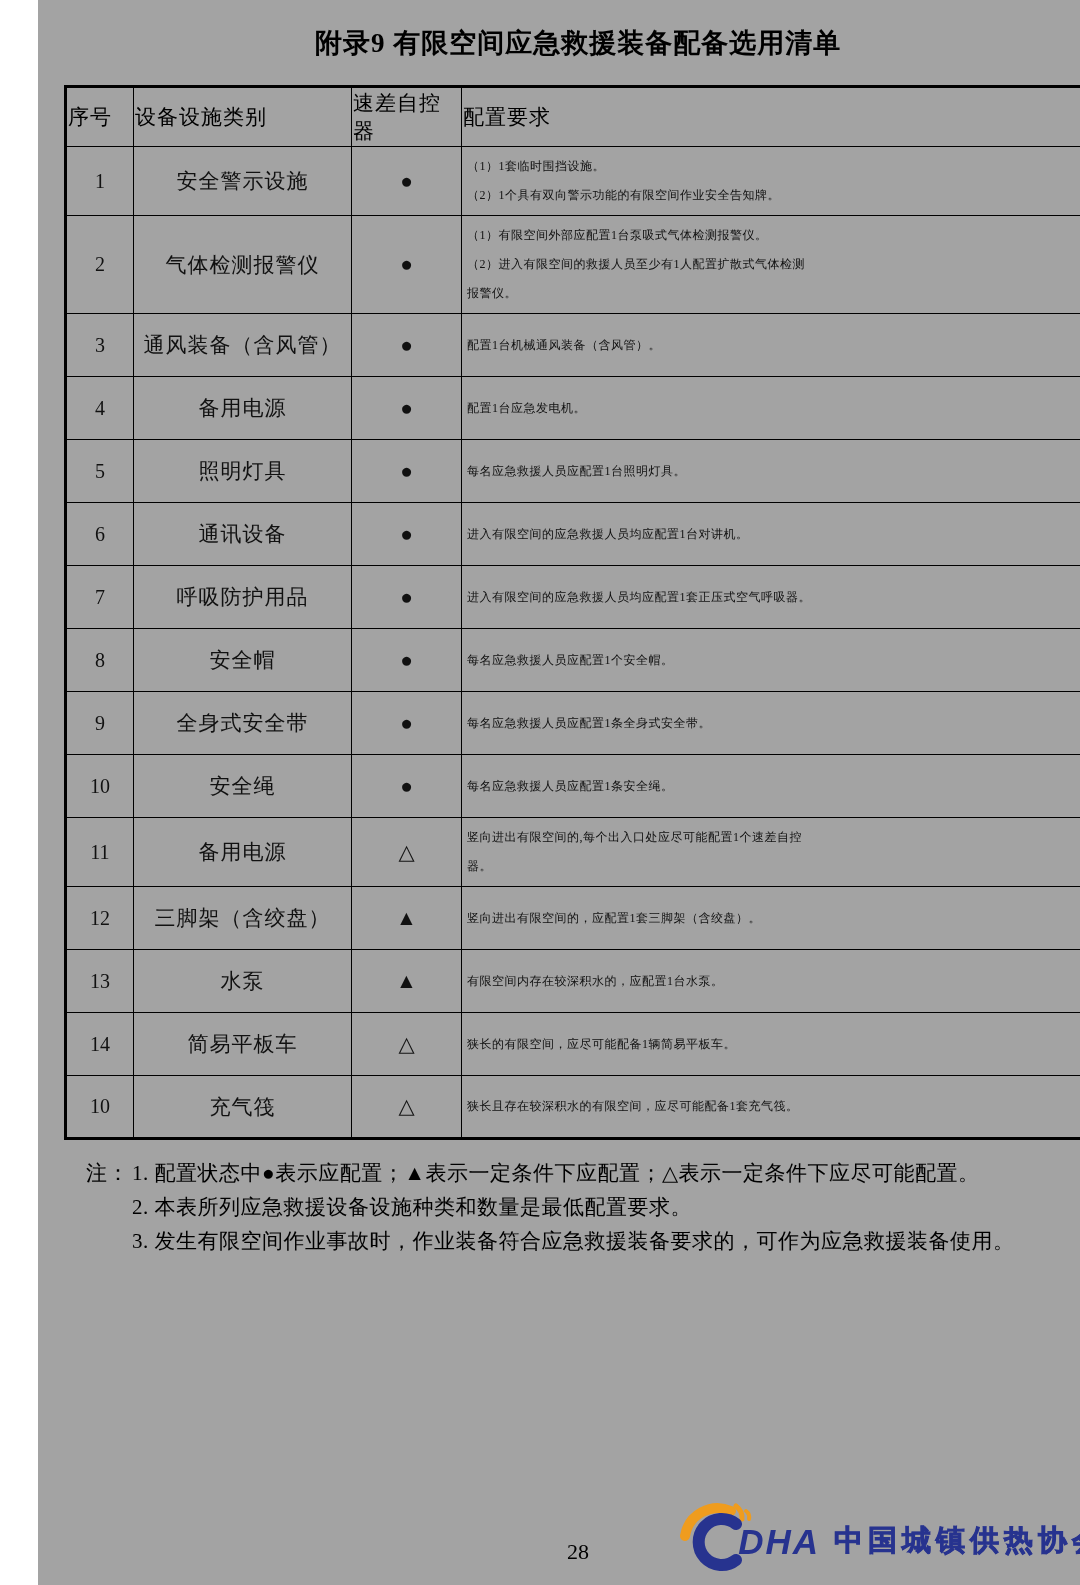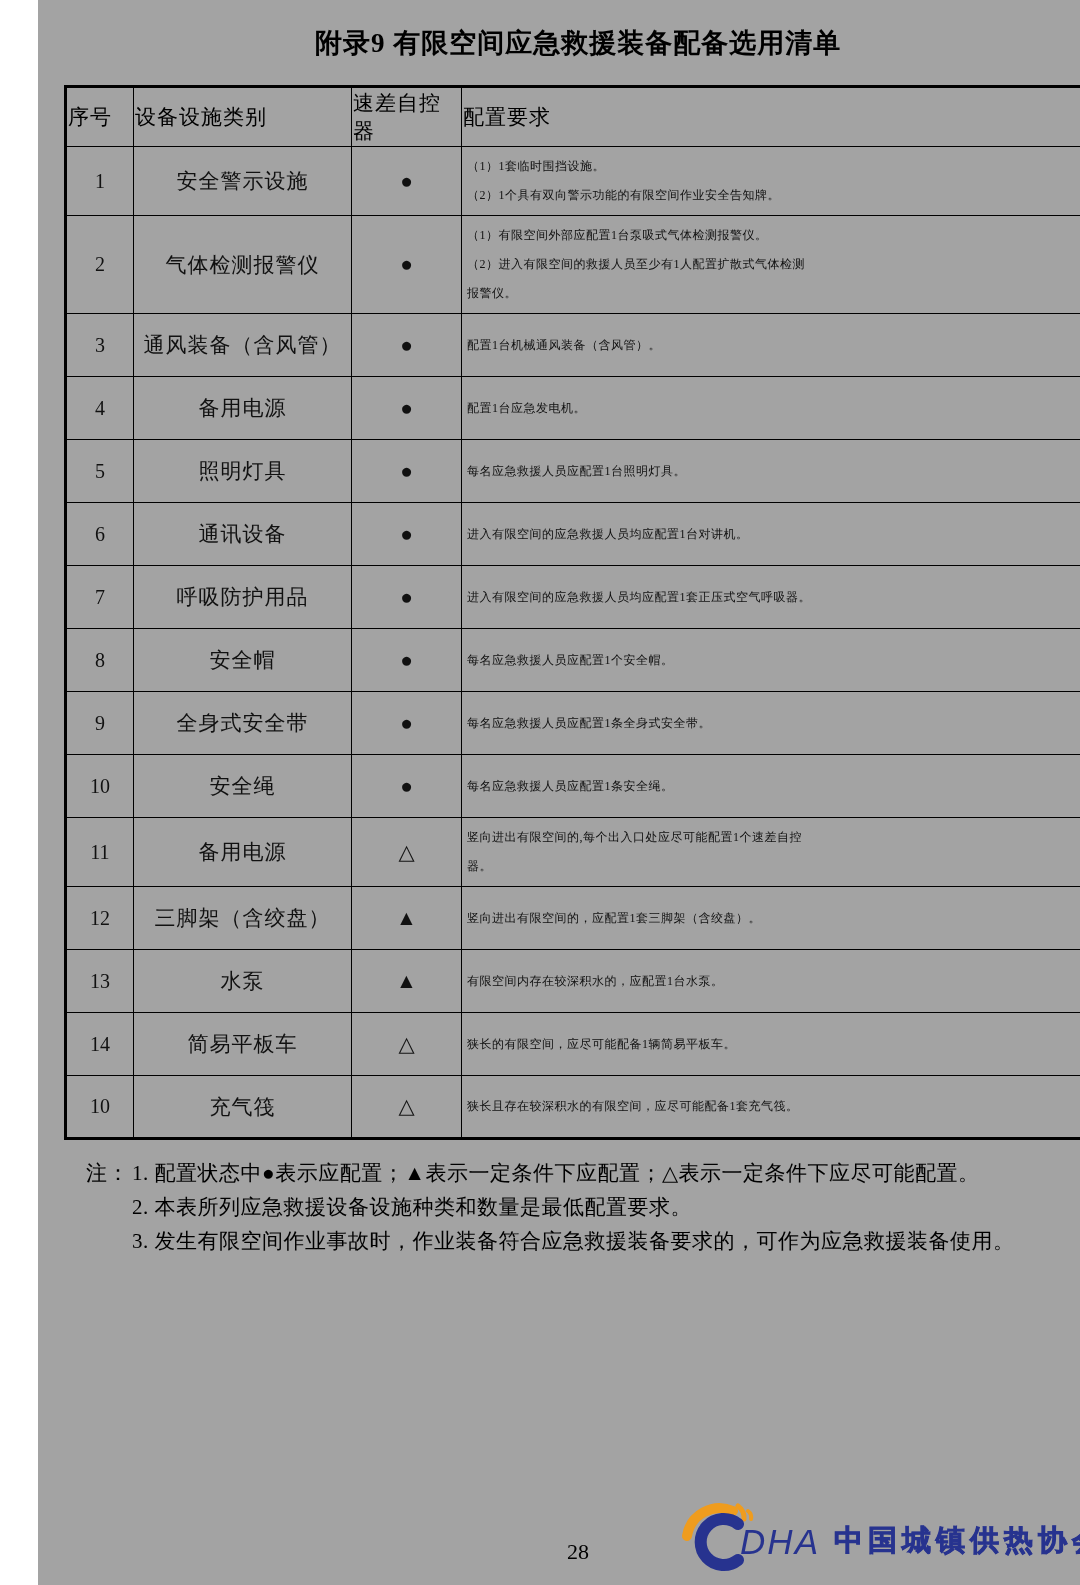--- a/index.html
+++ b/index.html
@@ -45,21 +45,21 @@
   .page-num {
     position:absolute; left:0; right:0; bottom:20px;
     text-align:center; font-size:22px; color:#000;
   }
   .logo {
     position:absolute; right:12px; bottom:12px;
     display:flex; align-items:center; height:76px;
   }
   .logo-letters {
     font-family:"Liberation Sans","DejaVu Sans",sans-serif;
-    font-weight:normal; font-style:italic; font-size:35px;
+    font-weight:bold; font-style:italic; font-size:35px;
     color:var(--navy,#27338f); letter-spacing:2px;
     margin-left:-16px; margin-top:14px;
   }
   .logo-name {
     font-family:"Liberation Sans","DejaVu Sans",sans-serif;
     font-weight:bold; font-size:29px; letter-spacing:5px;
     color:var(--navy,#27338f); margin-left:14px; margin-top:12px;
     -webkit-text-stroke:0.8px var(--navy,#27338f);
   }
 </style>

